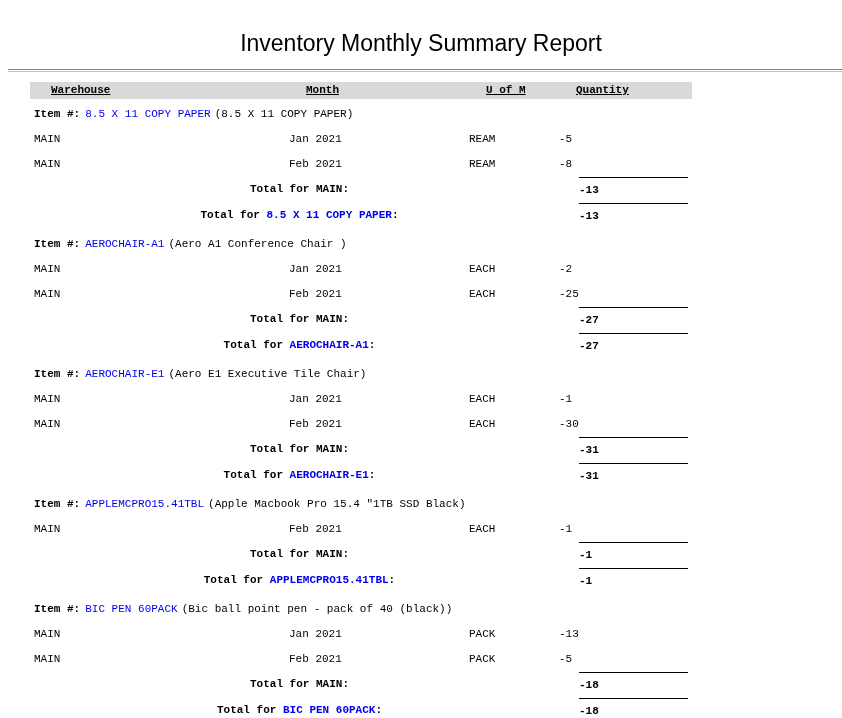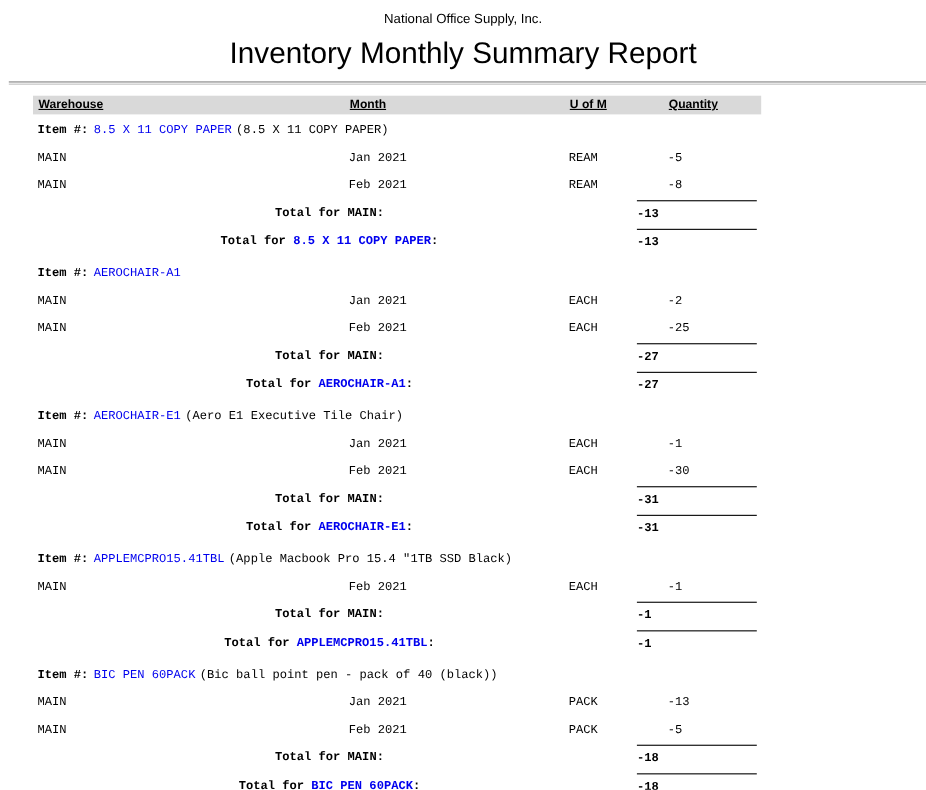--- a/index.html
+++ b/index.html
@@ -4,55 +4,55 @@
 <style>
   * { margin:0; padding:0; box-sizing:border-box; }
   html,body { background:#ffffff; }
   body {
     width:842px; height:718px; overflow:hidden;
     font-family:"Liberation Sans", sans-serif;
     color:#000;
   }
   .page { padding-top:8px; }
   .company { text-align:center; font-size:12px; line-height:18px; }
-  .title { text-align:center; font-size:27px; line-height:32px; margin-top:6px; }
+  .title { text-align:center; font-size:23px; line-height:32px; margin-top:19px; }
   .divider {
     margin:10px 0 10px 8px;
     height:3px;
     border-top:1px solid #808080;
     border-bottom:1px solid #c0c0c0;
   }
   .table { margin-left:30px; width:662px; font-size:11px; }
   .row { display:flex; }
   .row > div, .row > span { line-height:25px; white-space:nowrap; }
   .hdr {
     background:#d9d9d9;
     font-weight:bold;
-    padding:0 5px;
+    padding:0 21px;
+    font-family:Liberation Mono, monospace;
   }
   .hdr > div { line-height:17px; }
   .hu { text-decoration:underline; }
   .body-rows .row, .group .row { padding:0 4px;font-family:Liberation Mono, monospace; }
   .c1 { width:255px; }
-  .c2 { width:200px;margin-left:28px; }
+  .c2 { width:180px; }
   .c3 { width:90px; }
   .c4 { flex:1; }
   .item-row { margin-top:3px; }
   .item-row .b { margin-right:5px; }
   .item-row .link { margin-right:4px; }
   .b { font-weight:bold; }
   .link { color:#0000ee; }
   .total-label { width:545px; text-align:center; padding-right:14px; font-weight:bold; }
   .topline { border-top:1px solid #000; font-weight:bold; }
 </style>
 </head>
 <body>
 
 <div class="page">
-  <div class="company">National Office Supply, Inc.</div>
   <div class="title">Inventory Monthly Summary Report</div>
   <div class="divider"></div>
 
   <div class="table">
     <div class="row hdr">
       <div class="c1"><span class="hu">Warehouse</span></div>
       <div class="c2"><span class="hu">Month</span></div>
       <div class="c3"><span class="hu">U of M</span></div>
       <div class="c4"><span class="hu">Quantity</span></div>
     </div>
@@ -87,20 +87,21 @@
         <span>Total for </span><span class="link">8.5 X 11 COPY PAPER</span><span>:</span>
       </div>
       <div class="c4 topline">-13</div>
     </div>
   </div>
 
   <div class="group">
     <div class="row item-row">
       <span class="b">Item #:</span>
       <span class="link">AEROCHAIR-A1</span>
+      <span>(Aero A1 Conference Chair )</span>
     </div>
     <div>
   <div class="row data-row">
     <div class="c1">MAIN</div>
     <div class="c2">Jan 2021</div>
     <div class="c3">EACH</div>
     <div class="c4">-2</div>
   </div>
 
   <div class="row data-row">

